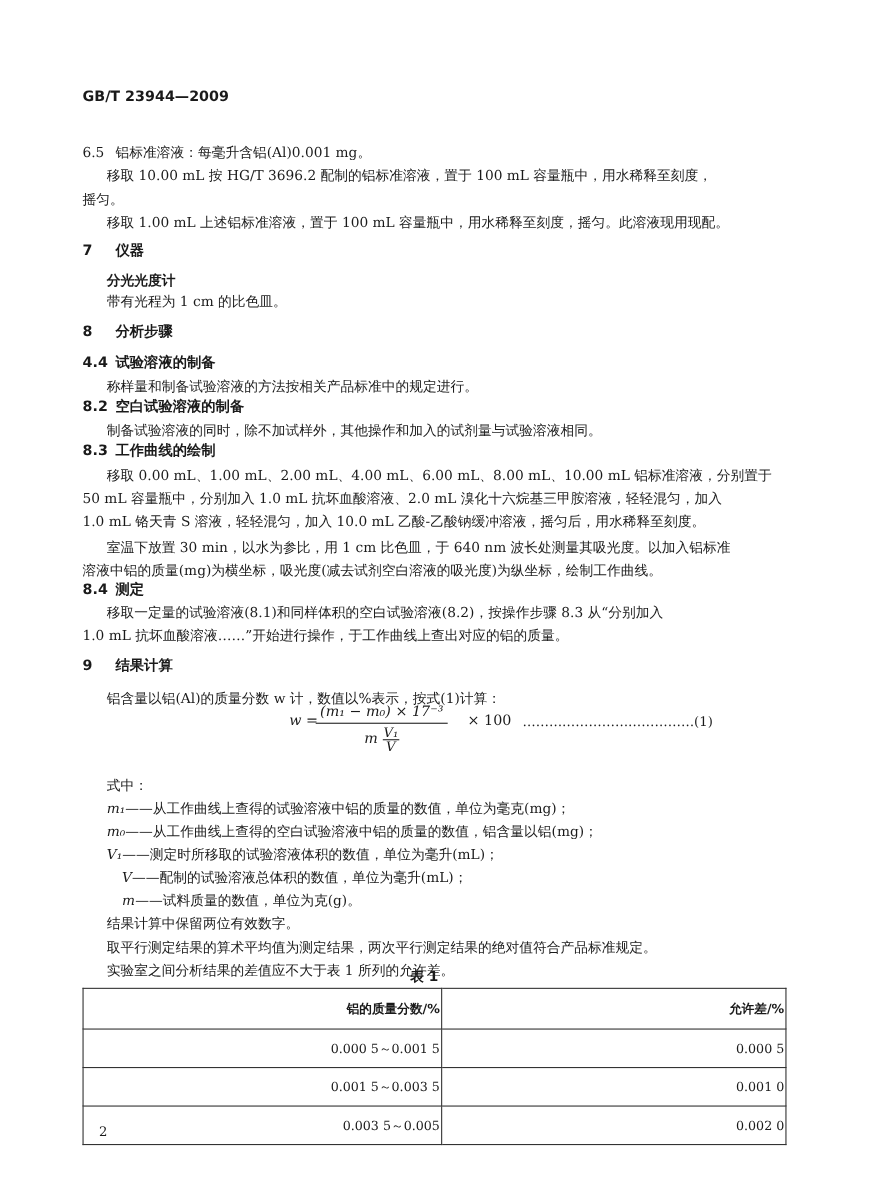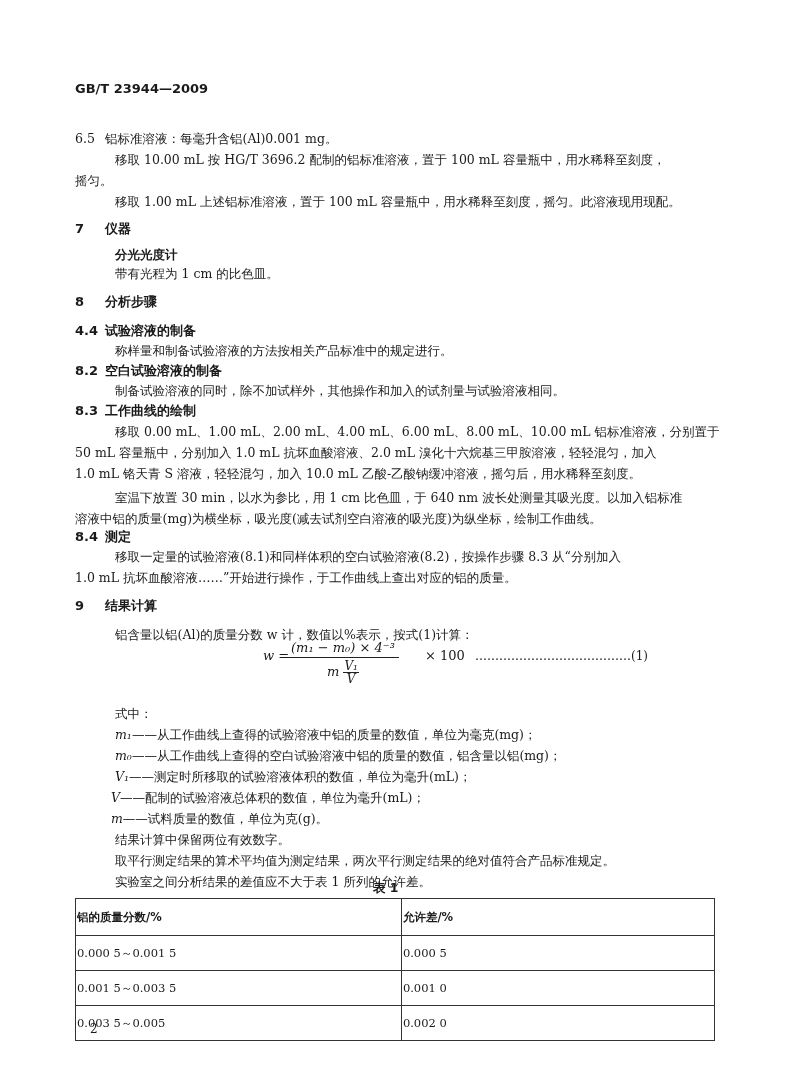--- a/index.html
+++ b/index.html
@@ -11,34 +11,34 @@
   .page { position: absolute; left: 0; top: 0; width: 800px; height: 1074px; }
   .watermark {
     position: absolute; left: 200px; top: 140px;
     font-family: "DejaVu Sans", "Liberation Sans", sans-serif;
     font-weight: bold; font-size: 84px; letter-spacing: 4px;
     color: #d6d6d6; opacity: 0.75; z-index: 0; line-height: 1;
   }
   .content { position: absolute; left: 75px; top: 0; width: 640px; z-index: 1; }
   .hdr { position: absolute; top: 81px; left: 0; font-family: "DejaVu Sans", "Liberation Sans", sans-serif; font-weight: bold; font-size: 13px; text-align: center; }
   .ln { position: absolute; left: 0; white-space: nowrap; font-size: 12.5px; line-height: 18px; }
-  .ind { left: 40px; }
+  .ind { left: 22px; }
   .b { font-weight: bold; font-family: "DejaVu Sans", "Liberation Sans", sans-serif; font-size: 12.5px; }
   .num { display: inline-block; width: 30px; }
   .sec { font-weight: bold; font-family: "DejaVu Sans", "Liberation Sans", sans-serif; font-size: 13px; }
   .formula { position: absolute; left: 188px; top: 640px; width: 300px; height: 60px; font-style: italic; font-size: 13px; }
   .frac { position: absolute; left: 22px; top: 0; text-align: center; }
   .frac .n { display: block; padding: 0 4px 2px 4px; border-bottom: 1px solid #222; }
   .frac .d { display: block; padding-top: 2px; }
   .subfrac { display: inline-block; vertical-align: middle; text-align: center; font-size: 12px; line-height: 12px; }
   .subfrac span { display: block; }
   .subfrac .sn { border-bottom: 1px solid #222; padding: 0 1px; }
   .dots { position: absolute; left: 400px; top: 649px; font-size: 12px; letter-spacing: 0px; }
   table.t1 { position: absolute; left: -57px; top: 898px; width: 696px; border-collapse: collapse; font-size: 11.5px; }
-  table.t1 td, table.t1 th { border: 1.5px solid #333; text-align: left; height: 32px; font-weight: normal; }
+  table.t1 td, table.t1 th { border: 1.5px solid #333; text-align: right; height: 32px; font-weight: normal; }
   table.t1 th { font-weight: bold; font-family: "DejaVu Sans", "Liberation Sans", sans-serif; font-size: 11.5px; height: 34px; }
   .pgnum { position: absolute; left: 90px; top: 1022px; font-size: 12px; }
 </style>
 </head>
 <body>
 
 <div class="page">
 
   <div class="content">
     <div class="hdr">GB/T 23944—2009</div>
@@ -86,21 +86,21 @@
     <div class="ln" style="top:569px">1.0 mL 抗坏血酸溶液……”开始进行操作，于工作曲线上查出对应的铝的质量。</div>
 
     <div class="ln sec" style="top:597px">
       <span class="num">9</span><span>结果计算</span>
     </div>
     <div class="ln ind" style="top:626px">铝含量以铝(Al)的质量分数 w 计，数值以%表示，按式(1)计算：</div>
 
     <div class="formula">
       <span style="position:absolute;left:0;top:8px">w =</span>
       <div class="frac" style="left:24px">
-        <span class="n">(m₁ − m₀) × 4⁻³</span>
+        <span class="n">(m₁ − m₀) × 17⁻³</span>
         <span class="d">
           <span>m</span>
           <span class="subfrac">
             <span class="sn">V₁</span>
             <span>V</span>
           </span>
         </span>
       </div>
       <span style="position:absolute;left:162px;top:8px;font-style:normal">× 100</span>
     </div>

